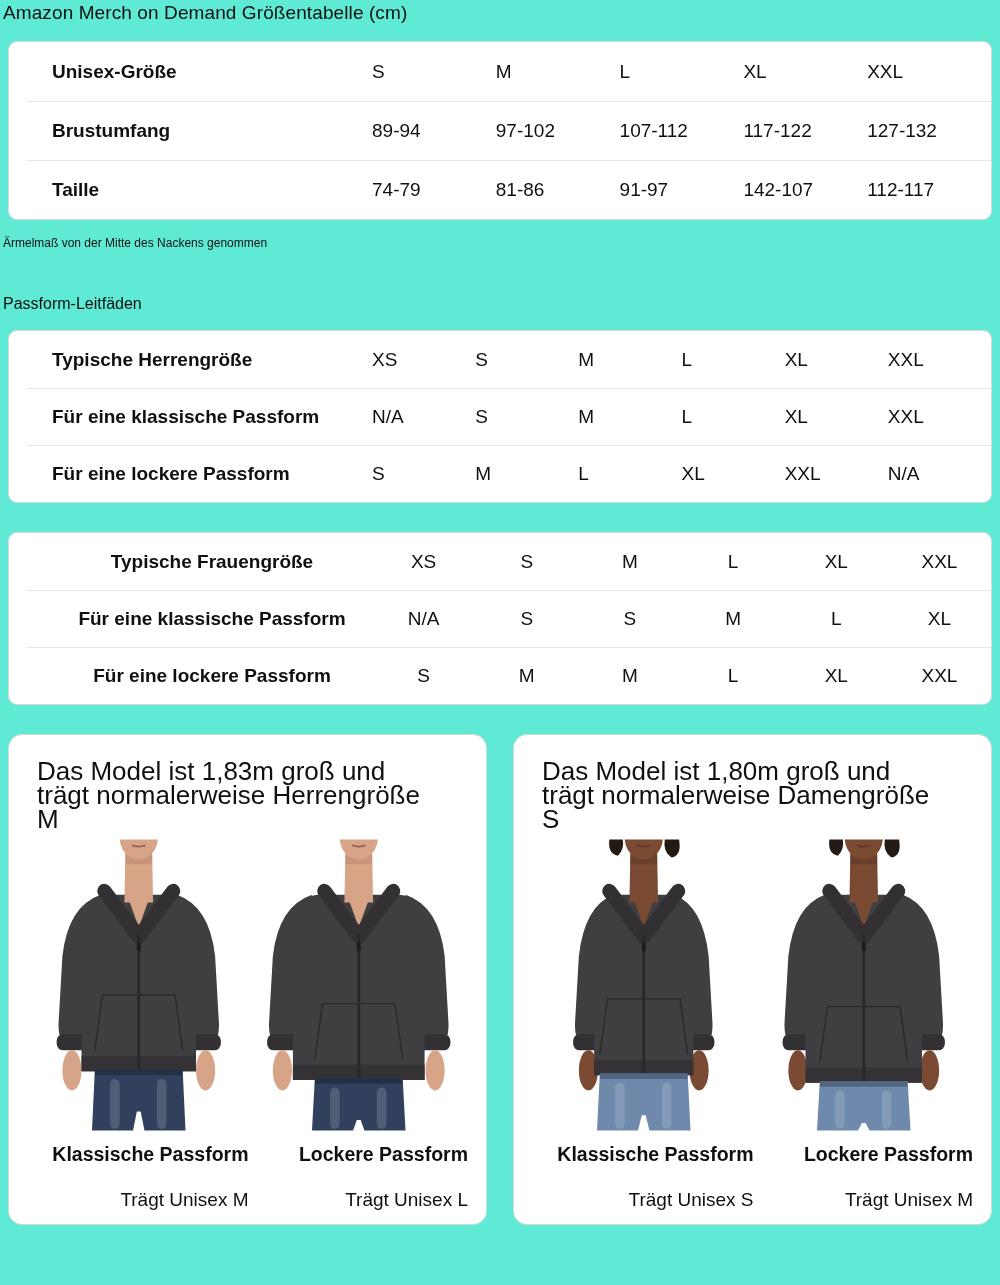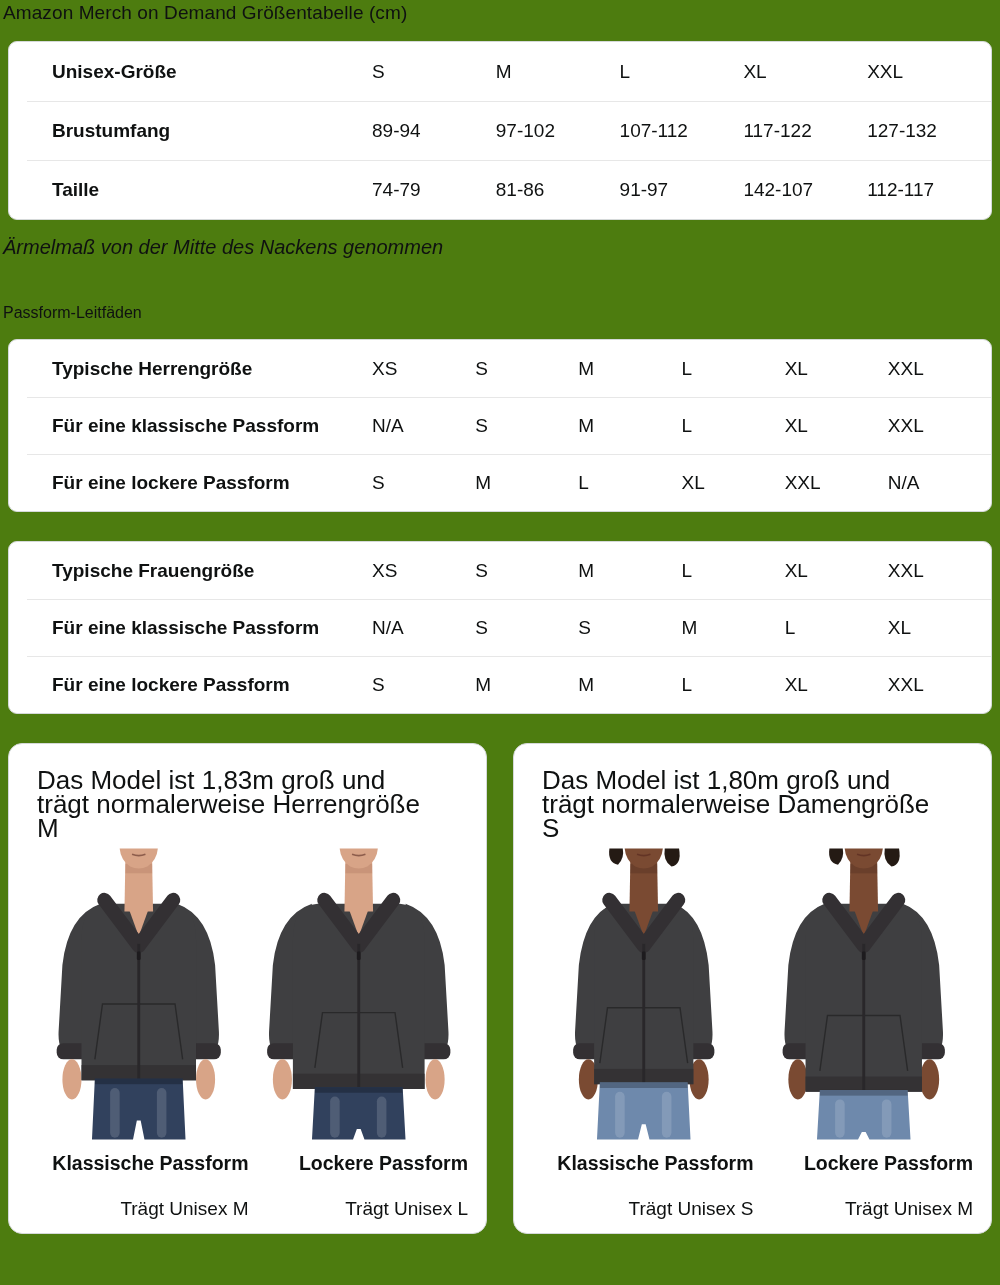--- a/index.html
+++ b/index.html
@@ -1,33 +1,33 @@
 <!DOCTYPE html>
 <html style="--border: #D5D9D9; --divider: #E7E7E7; --text: #0F1111;"><head>
 <meta charset="utf-8">
 <style>
   :root{
     --border:#D5D9D9; --divider:#E7E7E7; --text:#0F1111;
   }
   *{box-sizing:border-box;}
   html,body{margin:0;padding:0;background:#fff;}
   body{font-family:"Liberation Sans","DejaVu Sans",sans-serif;color:var(--text);}
-  .page{position:relative;width:1000px;height:1285px;overflow:hidden;background:#4d7c0f;}
+  .page{position:relative;width:1000px;height:1285px;overflow:hidden;background:#5eead4;}
 
   .page-title{font-size:19px;font-weight:400;margin:0;padding:2px 0 0 3px;letter-spacing:.1px;}
 
   .tbl{margin:17px 8px 0 8px;border:1px solid var(--border);border-radius:9px;overflow:hidden;background:#fff;padding-left:18px;}
   .tbl .row{display:flex;align-items:center;border-top:1px solid var(--divider);}
   .tbl .row:first-child{border-top:none;}
   .tbl.sizes .row{height:59px;}
   .tbl.fits  .row{height:57px;}
   .row .lbl{width:345px;flex:none;padding-left:25px;font-weight:700;font-size:19px;}
   .row .cell{flex:1;font-size:19px;font-weight:400;}
 
-  .footnote{font-size:20px;margin:16px 0 8px 3px;font-style:italic;}
+  .footnote{font-size:12px;margin:16px 0 8px 3px;}
   .section-title{font-size:16px;font-weight:400;margin:45px 0 0 3px;}
 
   .cards{display:flex;gap:26px;margin:29px 8px 0 8px;}
   .card{flex:1;height:491px;border:1px solid var(--border);border-radius:14px;padding:24px 18px 16px 20px;background:#fff;}
   .card-desc{font-size:26px;line-height:24px;margin:0 0 4px 8px;max-width:400px;}
   .figures{display:flex;}
   .figures figure{flex:1;margin:0;text-align:right;}
   .photo{width:100%;height:300px;}
   .photo svg{width:100%;height:100%;display:block;}
   .fit-label{font-weight:700;font-size:19.5px;margin-top:8px;}
@@ -94,21 +94,21 @@
       <div class="lbl">Für eine lockere Passform</div>
       <div class="cell">S</div>
       <div class="cell">M</div>
       <div class="cell">L</div>
       <div class="cell">XL</div>
       <div class="cell">XXL</div>
       <div class="cell">N/A</div>
     </div>
   </div>
 
-  <div class="tbl fits" style="margin-top:29px;">
+  <div class="tbl fits" style="margin-top:29px;text-align:center;">
     <div class="row">
       <div class="lbl">Typische Frauengröße</div>
       <div class="cell">XS</div>
       <div class="cell">S</div>
       <div class="cell">M</div>
       <div class="cell">L</div>
       <div class="cell">XL</div>
       <div class="cell">XXL</div>
     </div>
     <div class="row">

